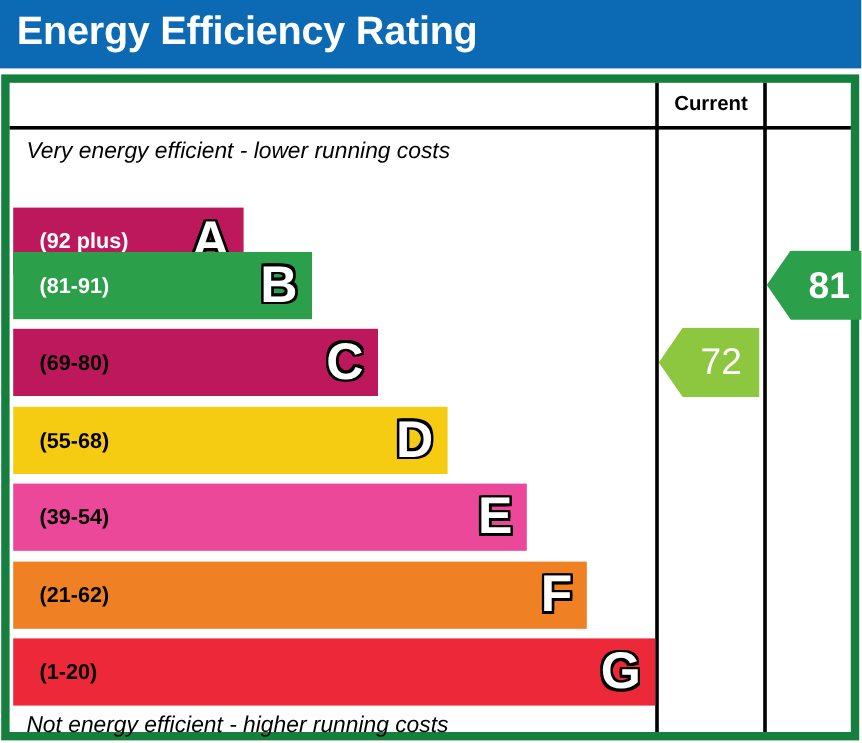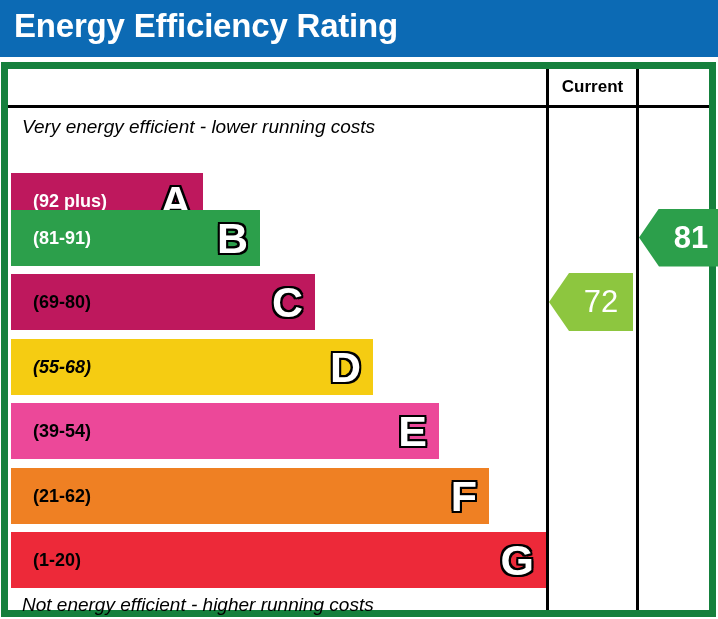--- a/index.html
+++ b/index.html
@@ -175,21 +175,21 @@
         </div>
         <div class="band" style="top: 140.5px; width: 249px; background: rgb(44, 159, 75);">
           <div class="band-range" style="color: rgb(255, 255, 255);">(81-91)</div>
           <div class="band-letter">B</div>
         </div>
         <div class="band" style="top: 205px; width: 304px; background: #be185d;">
           <div class="band-range" style="color: rgb(0, 0, 0);">(69-80)</div>
           <div class="band-letter">C</div>
         </div>
         <div class="band" style="top: 269.5px; width: 362px; background: rgb(245, 204, 18);">
-          <div class="band-range" style="color: rgb(0, 0, 0); font-style: italic;">(55-68)</div>
+          <div class="band-range" style="color: rgb(0, 0, 0);">(55-68)</div>
           <div class="band-letter">D</div>
         </div>
         <div class="band" style="top: 334px; width: 428px; background: #ec4899;">
           <div class="band-range" style="color: rgb(0, 0, 0);">(39-54)</div>
           <div class="band-letter">E</div>
         </div>
         <div class="band" style="top: 398.5px; width: 478px; background: rgb(239, 128, 35);">
           <div class="band-range" style="color: rgb(0, 0, 0);">(21-62)</div>
           <div class="band-letter">F</div>
         </div>

